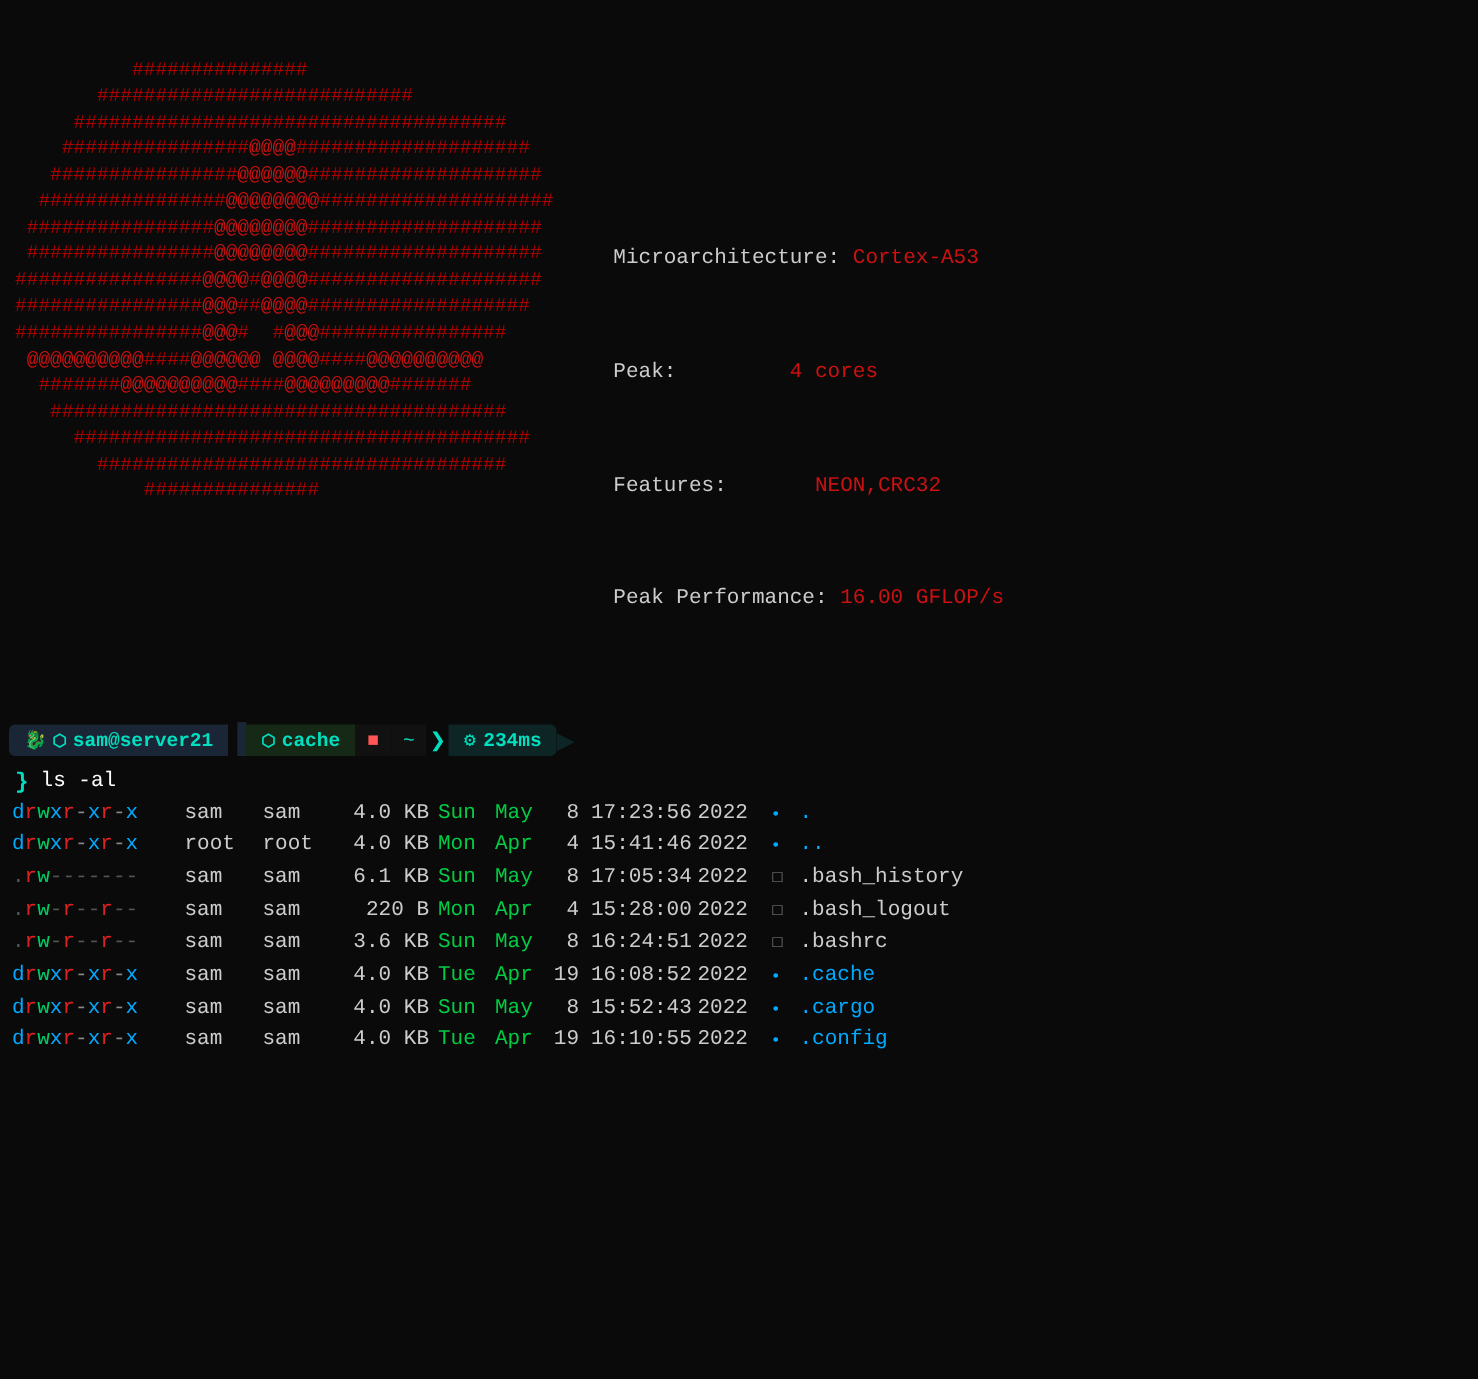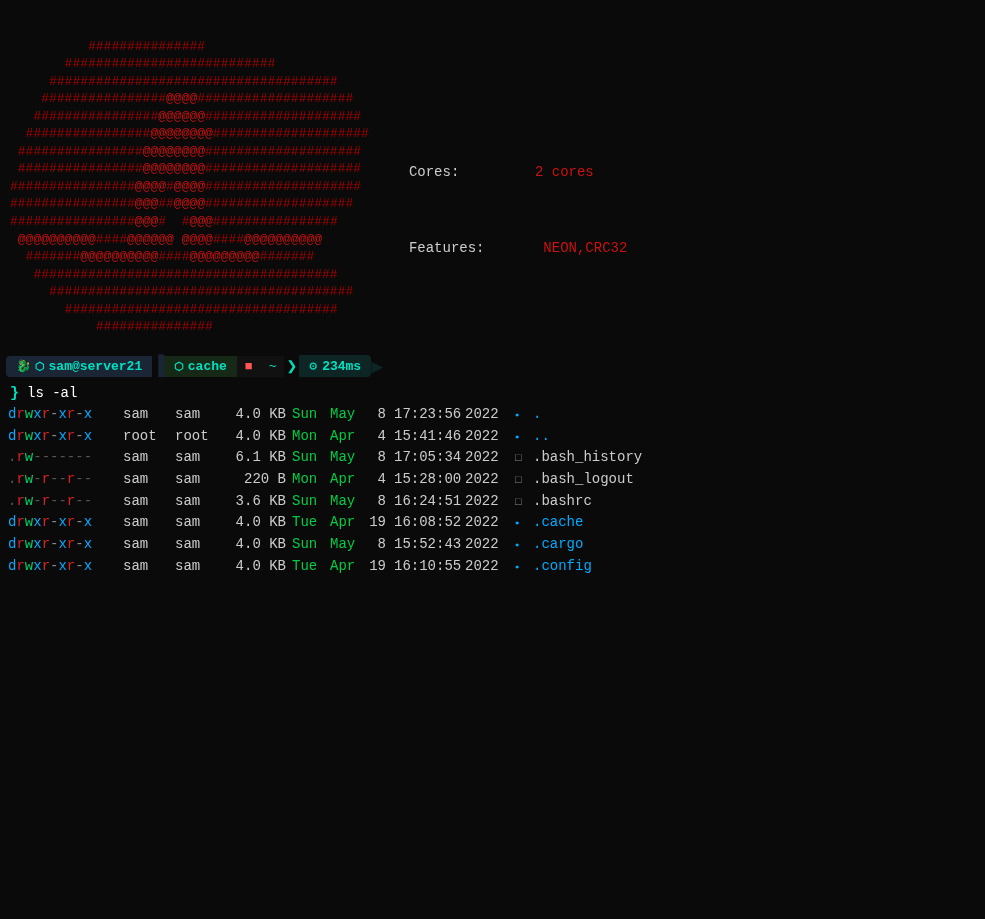--- a/index.html
+++ b/index.html
@@ -87,22 +87,24 @@
 <span style="color:#aa0000">################</span><span style="color:#cc1111">@@@</span><span style="color:#aa0000">##</span><span style="color:#cc1111">@@@@</span><span style="color:#aa0000">###################</span>
 <span style="color:#aa0000">################</span><span style="color:#cc1111">@@@</span><span style="color:#aa0000">#  #</span><span style="color:#cc1111">@@@</span><span style="color:#aa0000">################</span>
 <span style="color:#cc1111"> @@@@@@@@@@</span><span style="color:#aa0000">####</span><span style="color:#cc1111">@@@@@@</span> <span style="color:#cc1111">@@@@</span><span style="color:#aa0000">####</span><span style="color:#cc1111">@@@@@@@@@@</span>
 <span style="color:#aa0000">  #######</span><span style="color:#cc1111">@@@@@@@@@@</span><span style="color:#aa0000">####</span><span style="color:#cc1111">@@@@@@@@@</span><span style="color:#aa0000">#######</span>
 <span style="color:#aa0000">   #######################################</span>
 <span style="color:#aa0000">     #######################################</span>
 <span style="color:#aa0000">       ###################################</span>
 <span style="color:#aa0000">           ###############</span></div>
 
     <div class="soc-info">
-      <div><span class="soc-label">Cores:</span><span style="color:#888">         </span><span class="soc-value" style="color:#cc1111">2 cores</span></div>
+      <div><span class="soc-label">Microarchitecture:</span><span style="color:#888"> </span><span class="soc-value" style="color:#cc1111">Cortex-A53</span></div>
+      <div><span class="soc-label">Peak:</span><span style="color:#888">         </span><span class="soc-value" style="color:#cc1111">4 cores</span></div>
       <div><span class="soc-label">Features:</span><span style="color:#888">       </span><span class="soc-value" style="color:#cc1111">NEON,CRC32</span></div>
+      <div><span class="soc-label">Peak Performance:</span><span style="color:#888"> </span><span class="soc-value" style="color:#cc1111">16.00 GFLOP/s</span></div>
     </div>
   </div>
 
   <div style="display:flex;align-items:center;padding:4px 6px;margin-top:4px;gap:0;">
 
     <span style="background:#1a2535;color:#00e0c0;padding:3px 10px;border-radius:4px 0 0 4px;font-size:13px;font-weight:bold;display:inline-flex;align-items:center;gap:4px;">
       <span style="font-size:12px;">🐉</span>
       <span style="font-size:11px;">⬡</span>
       <span>sam@server21</span>
     </span>

